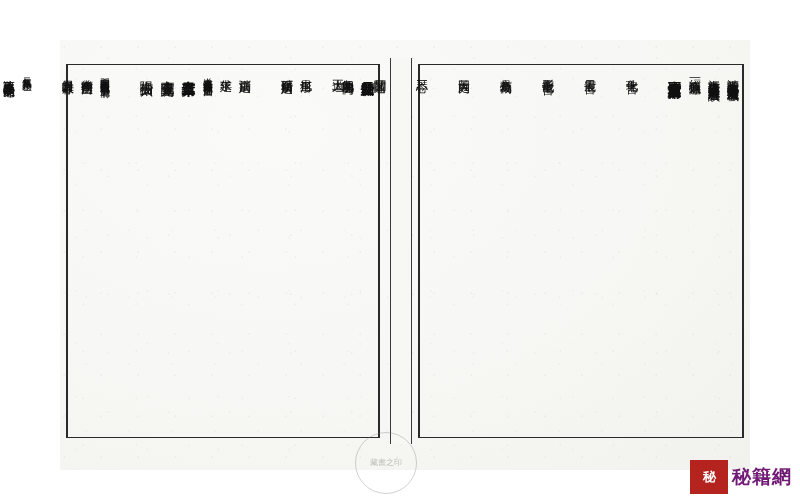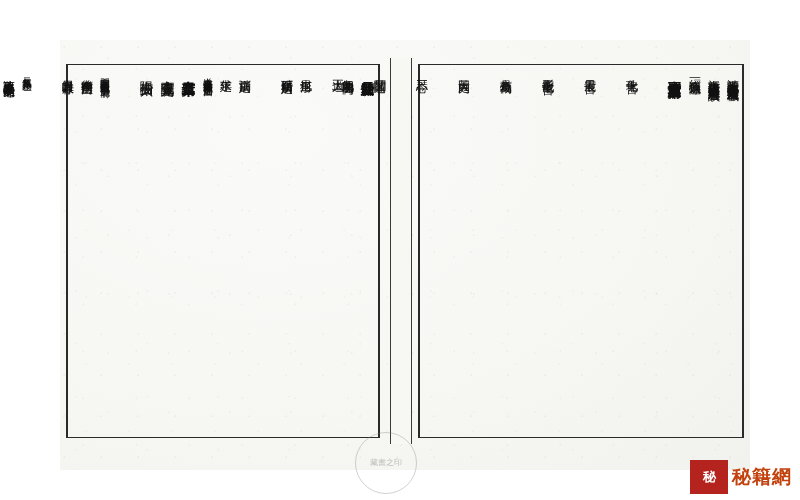--- a/index.html
+++ b/index.html
@@ -167,21 +167,21 @@
     color: #ffffff;
     font-size: 13px;
     font-weight: bold;
     display: flex;
     align-items: center;
     justify-content: center;
     letter-spacing: -1px;
     font-family: "DejaVu Sans", sans-serif;
   }
   .wm-text {
-    color: #c2410c;
+    color: #701a75;
     font-size: 19px;
     font-weight: bold;
     letter-spacing: 1px;
     font-family: "DejaVu Sans", sans-serif;
   }
 </style>
 </head>
 <body>
 
 <div id="page">

